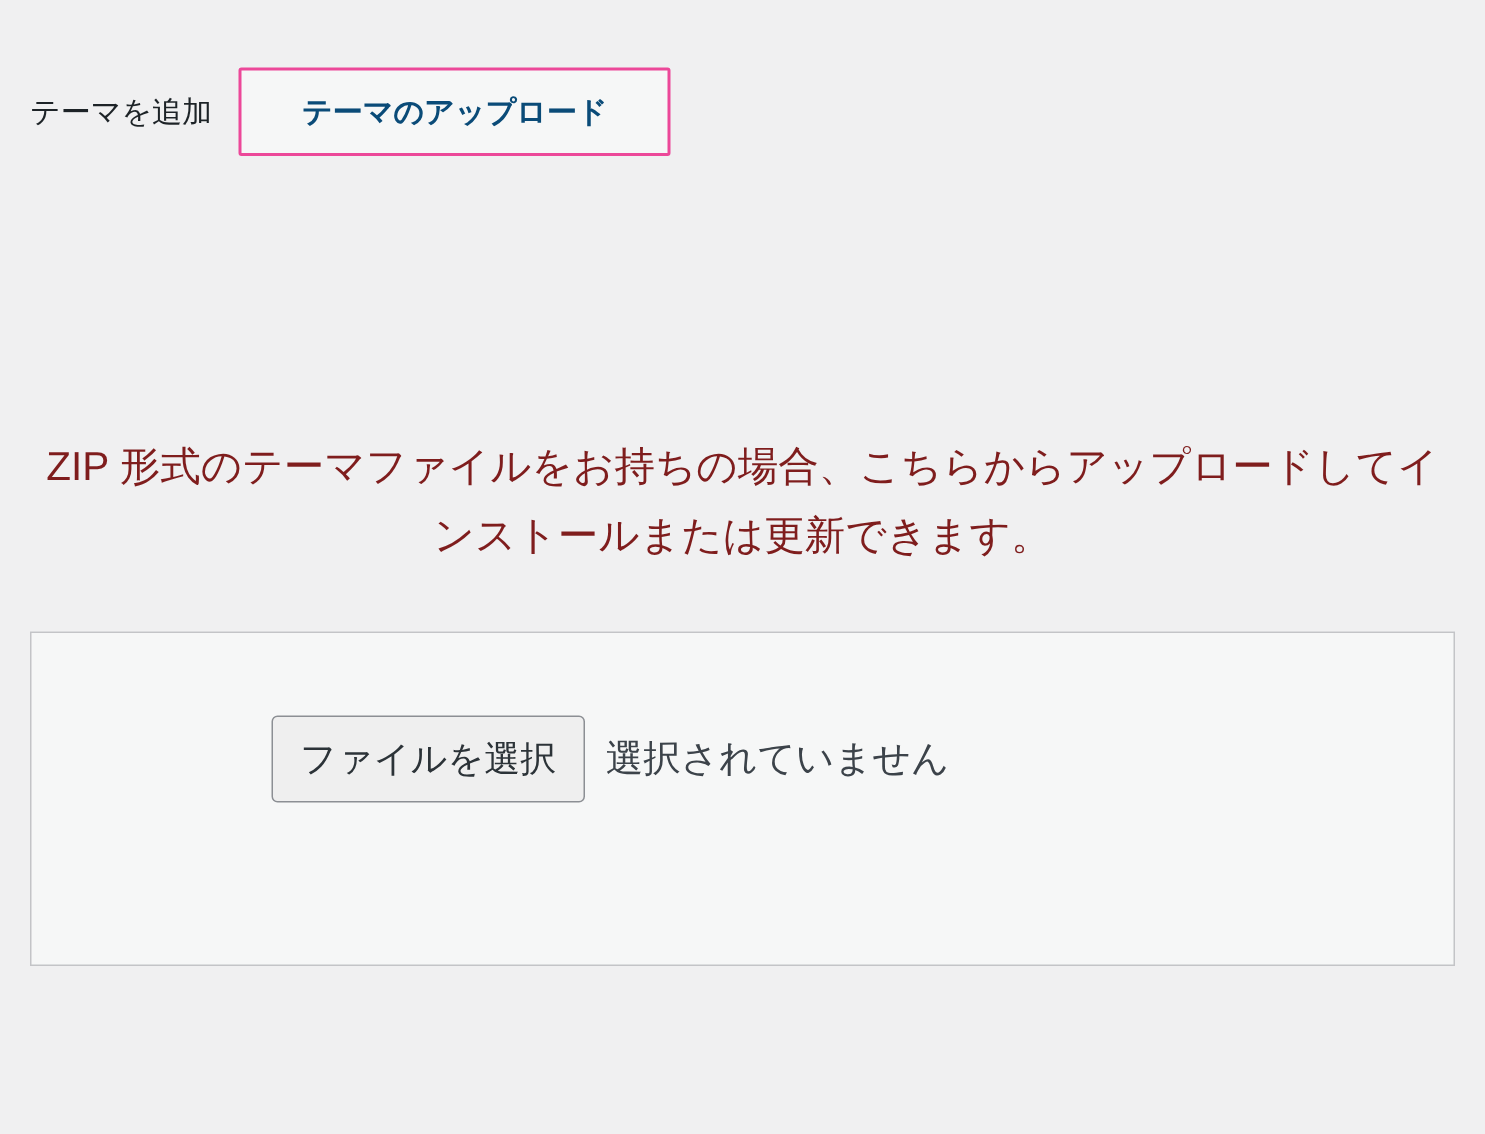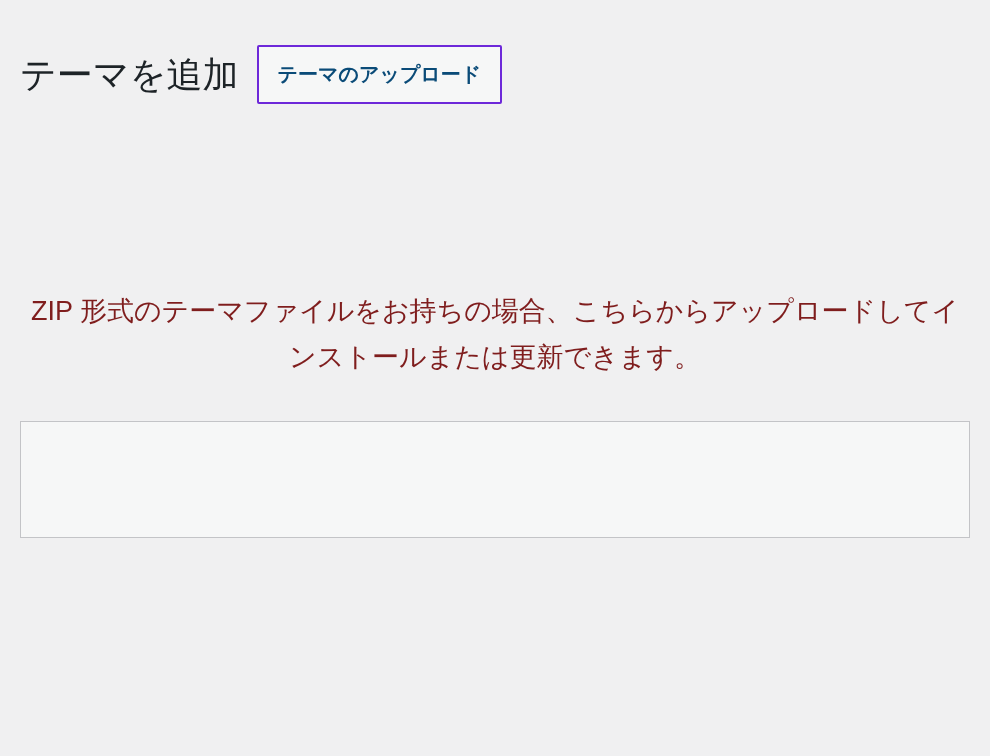--- a/index.html
+++ b/index.html
@@ -15,32 +15,32 @@
       padding: 0;
       color: #1d2327;
     }
     .header-row {
       display: flex;
       align-items: center;
       padding: 45px 20px 0 20px;
       gap: 18px;
     }
     .page-title {
-      font-size: 36px;
+      font-size: 20px;
       font-weight: 400;
       color: #1d2327;
       line-height: 1.2;
     }
     .upload-button {
       background: #f6f7f7;
-      border: 2px solid #6d28d9;
+      border: 2px solid #ec4899;
       color: #0a4b78;
       font-size: 20px;
       font-weight: 600;
-      padding: 14px 19px;
+      padding: 14px 40px;
       cursor: pointer;
       border-radius: 2px;
     }
     .description {
       text-align: center;
       font-size: 27px;
       color: #7f1d1d;
       line-height: 1.7;
       padding: 0 20px;
       margin-top: 185px;
@@ -88,13 +88,17 @@
 <body>
 
 <div class="header-row">
   <h1 class="page-title">テーマを追加</h1>
   <button class="upload-button">テーマのアップロード</button>
 </div>
 
 <p class="description">ZIP 形式のテーマファイルをお持ちの場合、こちらからアップロードしてインストールまたは更新できます。</p>
 
 <div class="upload-box">
+  <div class="file-row">
+    <button class="file-select-button">ファイルを選択</button>
+    <span class="file-status">選択されていません</span>
+  </div>
 </div>
 
 </body></html>

